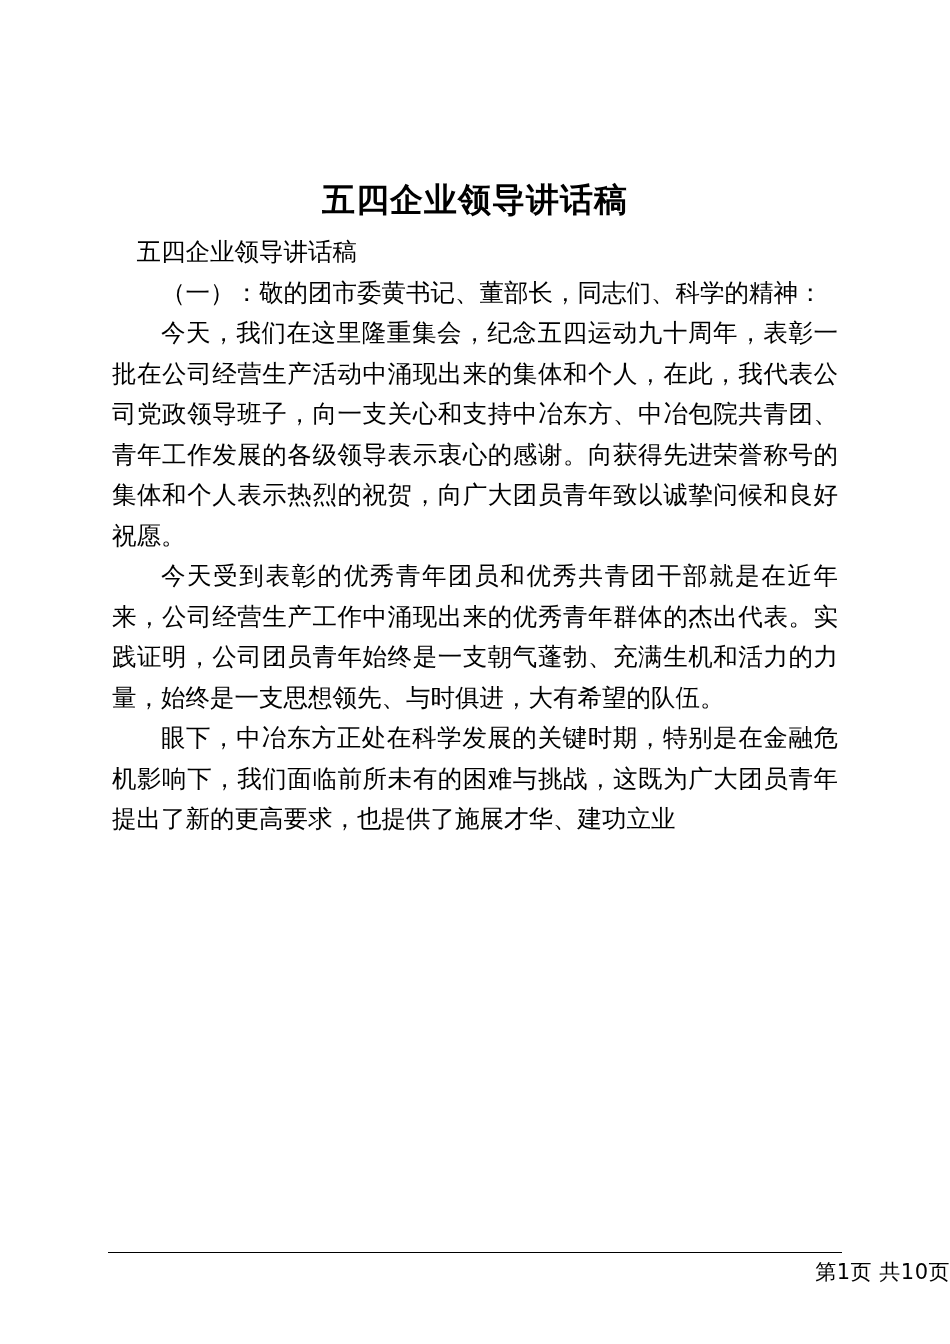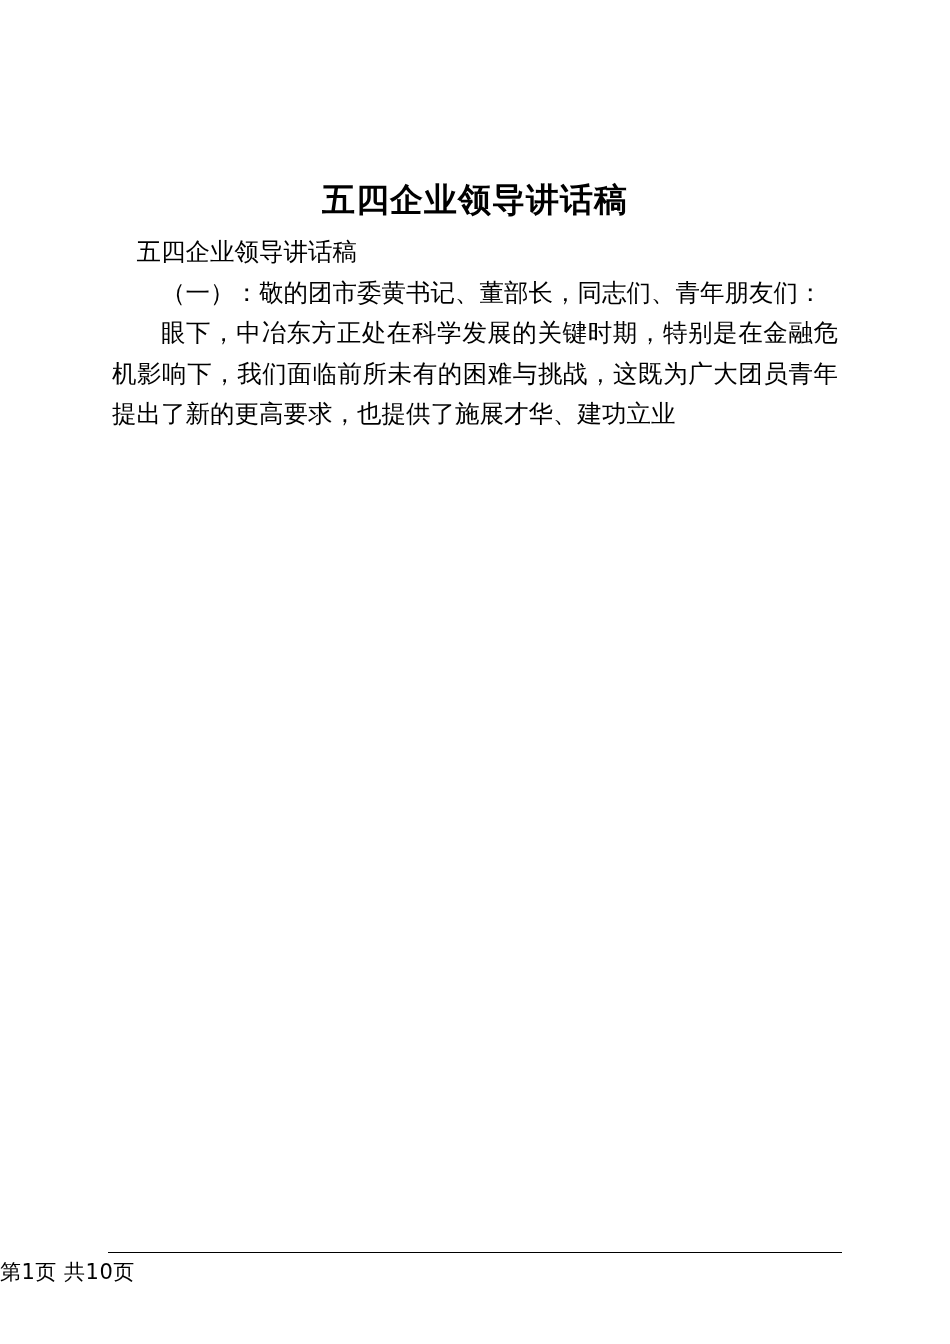--- a/index.html
+++ b/index.html
@@ -61,35 +61,37 @@
     top: 1252px;
     width: 734px;
     height: 0;
     border-top: 1.5px solid #000000;
   }
   .footer {
     position: absolute;
     left: 0;
     top: 1258px;
     width: 950px;
-    text-align: left;
+    text-align: right;
     font-size: 21px;
     font-family: "DejaVu Sans", "Liberation Sans", sans-serif;
     letter-spacing: 0.5px;
   }
 </style>
 </head>
 <body>
 
 <div class="page">
 
   <div class="doc-title">五四企业领导讲话稿</div>
 
   <div class="body-text">
     <p class="noindent">五四企业领导讲话稿</p>
-    <p>（一）：敬的团市委黄书记、董部长，同志们、青年朋友们：</p>
+    <p>（一）：敬的团市委黄书记、董部长，同志们、科学的精神：</p>
+    <p>今天，我们在这里隆重集会，纪念五四运动九十周年，表彰一批在公司经营生产活动中涌现出来的集体和个人，在此，我代表公司党政领导班子，向一支关心和支持中冶东方、中冶包院共青团、青年工作发展的各级领导表示衷心的感谢。向获得先进荣誉称号的集体和个人表示热烈的祝贺，向广大团员青年致以诚挚问候和良好祝愿。</p>
+    <p>今天受到表彰的优秀青年团员和优秀共青团干部就是在近年来，公司经营生产工作中涌现出来的优秀青年群体的杰出代表。实践证明，公司团员青年始终是一支朝气蓬勃、充满生机和活力的力量，始终是一支思想领先、与时俱进，大有希望的队伍。</p>
     <p>眼下，中冶东方正处在科学发展的关键时期，特别是在金融危机影响下，我们面临前所未有的困难与挑战，这既为广大团员青年提出了新的更高要求，也提供了施展才华、建功立业</p>
   </div>
 
   <div class="footer-rule"></div>
   <div class="footer">第1页  共10页</div>
 
 </div>
 
 </body></html>

